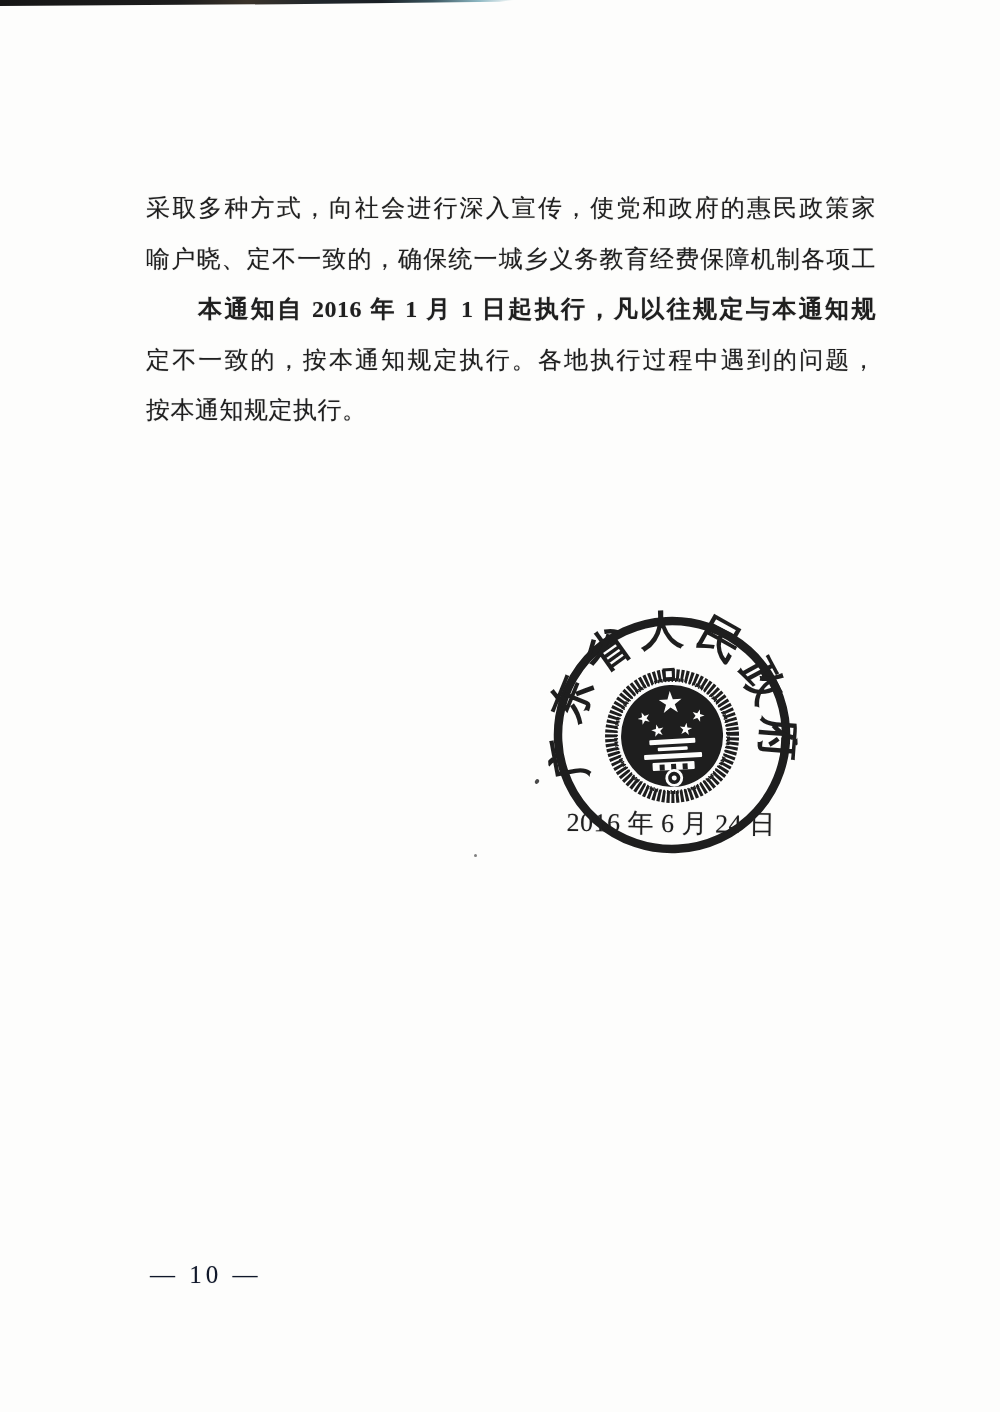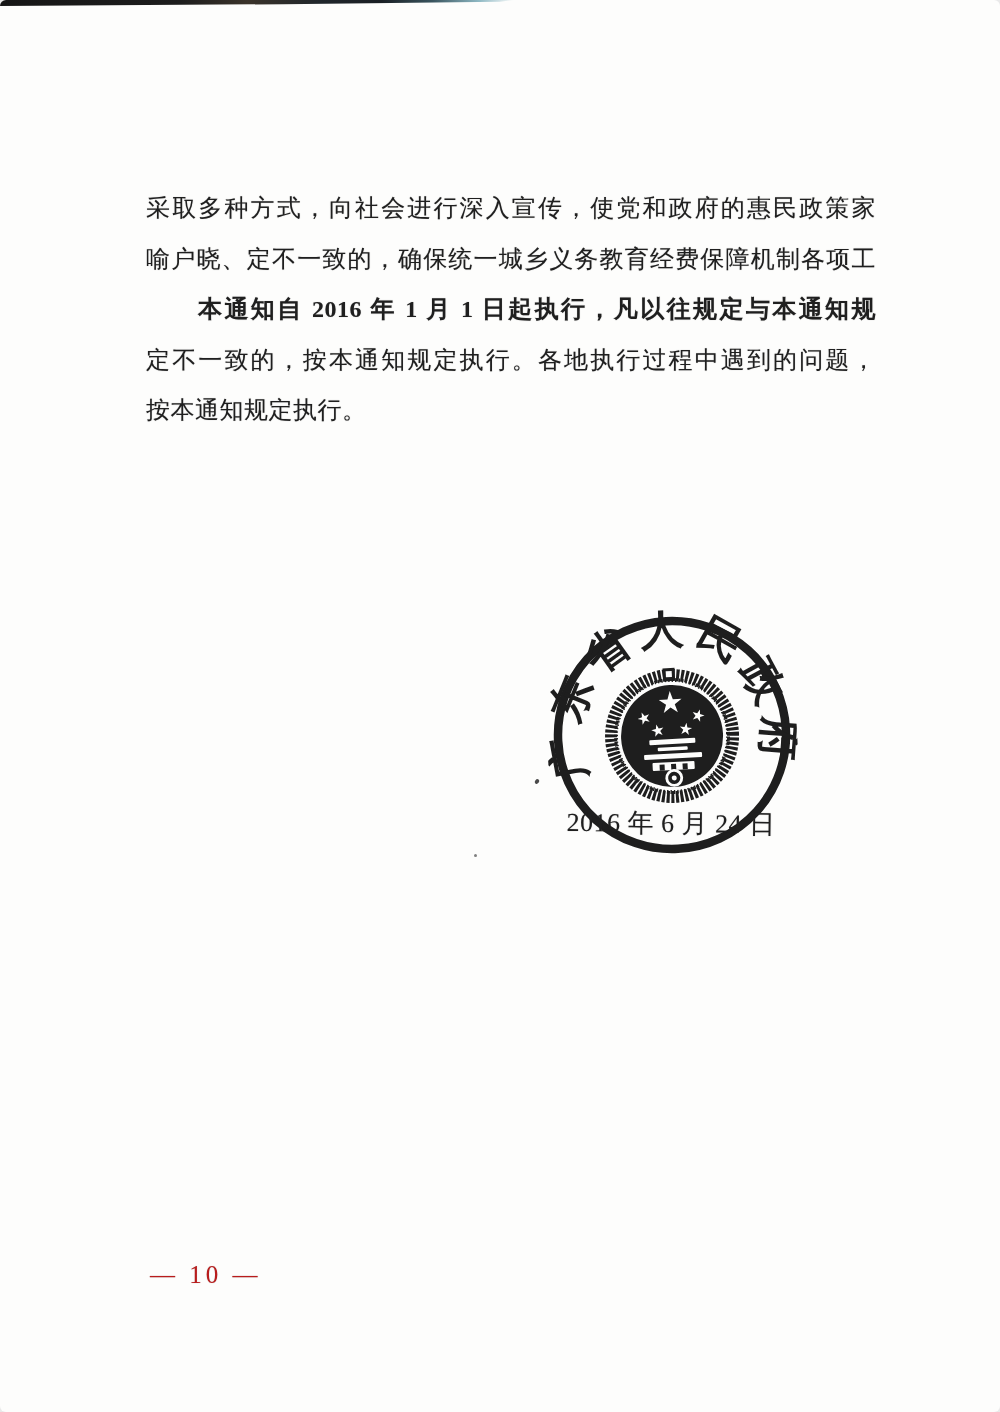--- a/index.html
+++ b/index.html
@@ -9,21 +9,20 @@
   }
   html,body{margin:0;padding:0;background:#e9e9e9;}
   .page{
     position:relative;
     width:1000px;height:1412px;
     margin:0 auto;
     background:var(--paper);
     overflow:hidden;
     font-family:"Liberation Serif","DejaVu Serif",serif;
     color:var(--ink);
-    border-radius:6px;
   }
   
   .scan-line{
     position:absolute;left:0;top:0;width:515px;height:6px;
     background:linear-gradient(90deg,#161616 0%,#1d1d1d 35%,#3a332a 48%,#20262b 62%,#1a1f24 74%,#39545e 84%,#8fb9c4 93%,rgba(160,200,210,0) 100%);
     clip-path:polygon(0 0,100% 0,97% 30%,55% 70%,0 100%);
   }
   .body-text{
     position:absolute;left:146px;top:183px;width:730px;
   }
@@ -63,21 +62,21 @@
   .date-line{
     position:absolute;left:551px;top:806px;width:240px;
     font-size:26px;letter-spacing:0.5px;
     text-align:center;
     transform:rotate(0.6deg);
     text-shadow:0 0 1px rgba(45,45,45,.4);
   }
   .pageno{
     position:absolute;left:150px;top:1261px;
     font-size:25px;letter-spacing:4px;
-    color:#b91c1c;
+    color:#0f172a;
     text-shadow:0 0 1px rgba(45,45,45,.3);
   }
   .speck{position:absolute;background:#4a4a4a;border-radius:50%;}
   .speck.s1{left:535px;top:779px;width:4px;height:5px;transform:rotate(40deg);}
   .speck.s2{left:474px;top:854px;width:3px;height:3px;opacity:.7;}
 </style>
 </head>
 <body>
 
 <div class="page">

